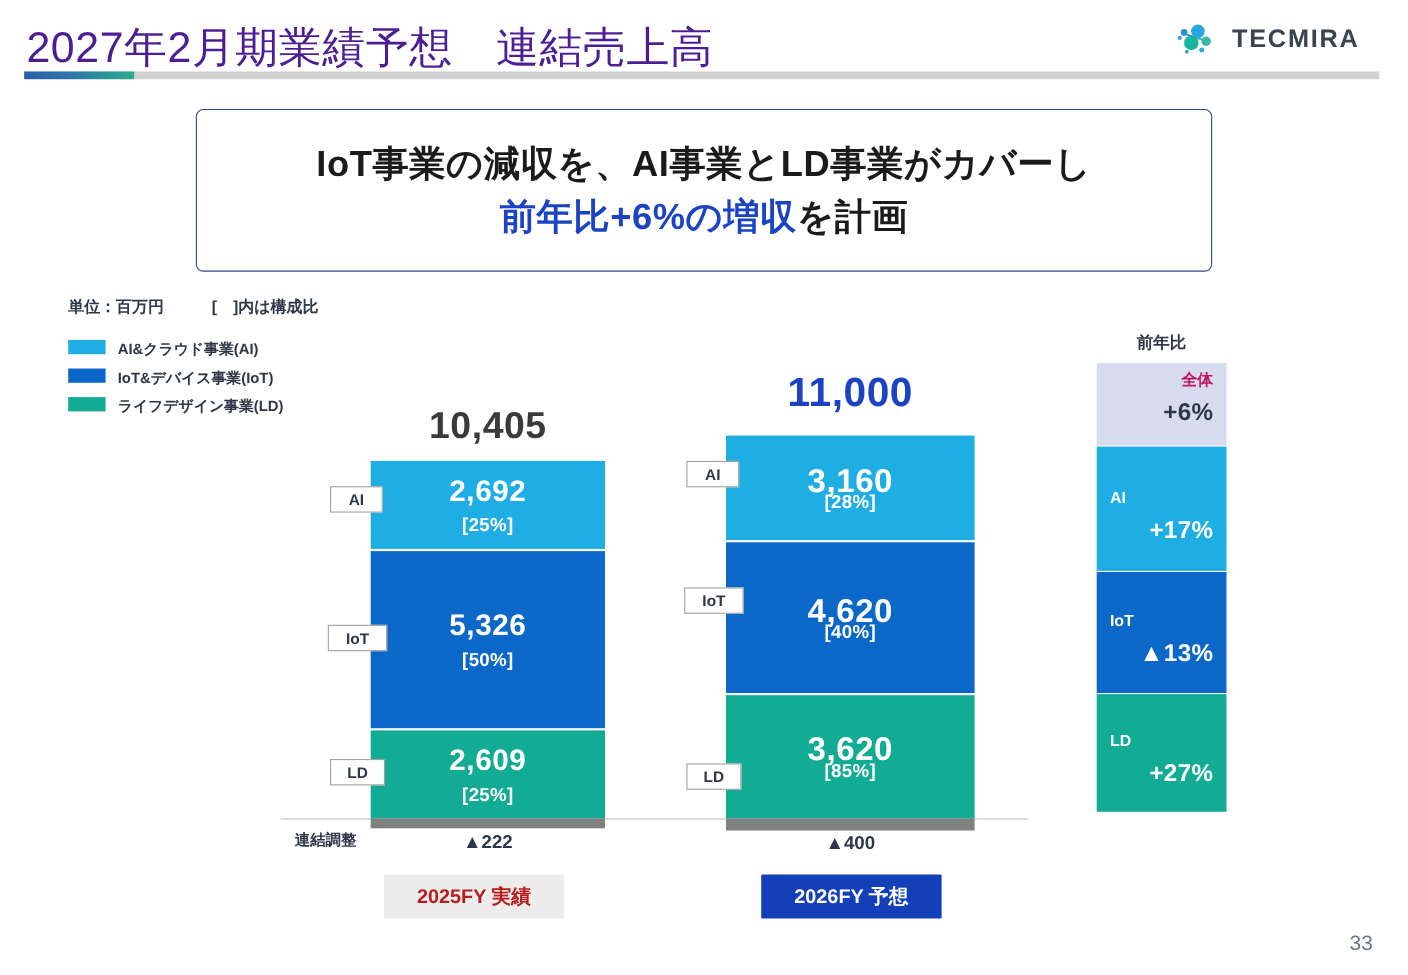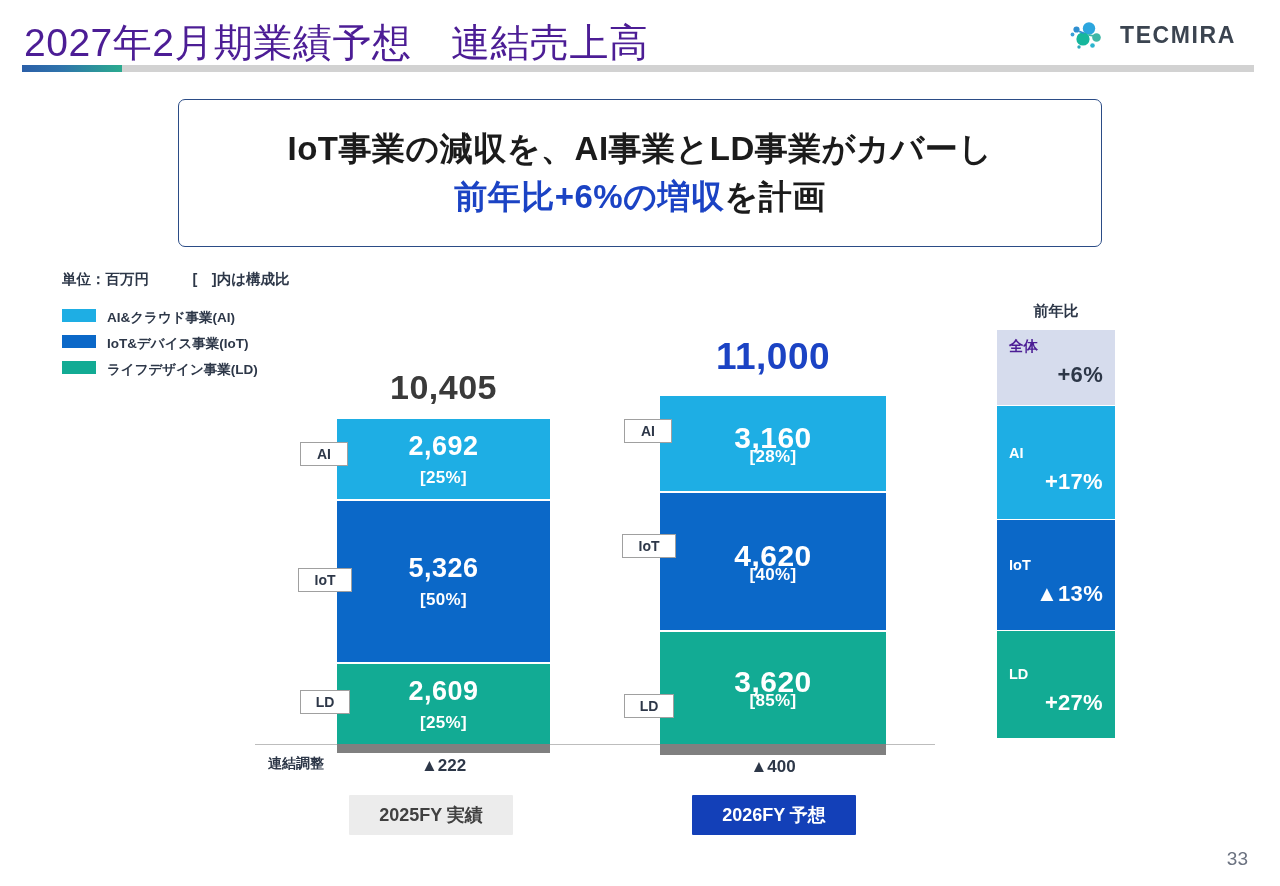--- a/index.html
+++ b/index.html
@@ -75,21 +75,21 @@
   }
 
   .adj-bar{position:absolute;background:#808080;}
   .adj-val{position:absolute;font-size:17px;font-weight:700;color:#2d3748;text-align:center;white-space:nowrap;}
   .adj-label{position:absolute;left:268px;top:755px;font-size:14px;font-weight:700;color:#2d3748;white-space:nowrap;}
 
   .fy-pill{
     position:absolute;text-align:center;font-size:18px;font-weight:700;
     padding:8px 0;box-sizing:border-box;border-radius:1px;white-space:nowrap;
   }
-  .fy-a{left:349px;top:795px;width:164px;background:#ececec;color:#404040;}
+  .fy-a{left:349px;top:795px;width:164px;background:#ececec;color:#b91c1c;}
   .fy-b{left:692px;top:795px;width:164px;background:#1340b8;color:#ffffff;}
 
   
   .yoy-title{
     position:absolute;left:997px;top:302px;width:118px;text-align:center;
     font-size:15px;font-weight:700;color:#2d3748;
   }
   .yoy-cell{
     position:absolute;left:997px;width:118px;box-sizing:border-box;
     padding:9px 12px 0 12px;
@@ -193,21 +193,21 @@
   <div class="adj-val" style="left:660px;top:757px;width:226px;">▲400</div>
 
   <div class="adj-label">連結調整</div>
 
   <div class="fy-pill fy-a">2025FY 実績</div>
   <div class="fy-pill fy-b">2026FY 予想</div>
 
   <div class="yoy-title">前年比</div>
 
   <div class="yoy-cell" style="top:330px;height:75px;background:#d6dced;">
-    <div class="yoy-name" style="color:#4c1d95;">全体</div>
+    <div class="yoy-name" style="color:#be185d;text-align:right;">全体</div>
     <div class="yoy-val" style="color:#2d3748;">+6%</div>
   </div>
   <div class="yoy-cell" style="top:406px;height:113px;background:#1eaee4;padding-top:40px;">
     <div class="yoy-name" style="color:#ffffff;">AI</div>
     <div class="yoy-val" style="color:#ffffff;">+17%</div>
   </div>
   <div class="yoy-cell" style="top:520px;height:110px;background:#0b68c8;padding-top:38px;">
     <div class="yoy-name" style="color:#ffffff;">IoT</div>
     <div class="yoy-val" style="color:#ffffff;">▲13%</div>
   </div>

